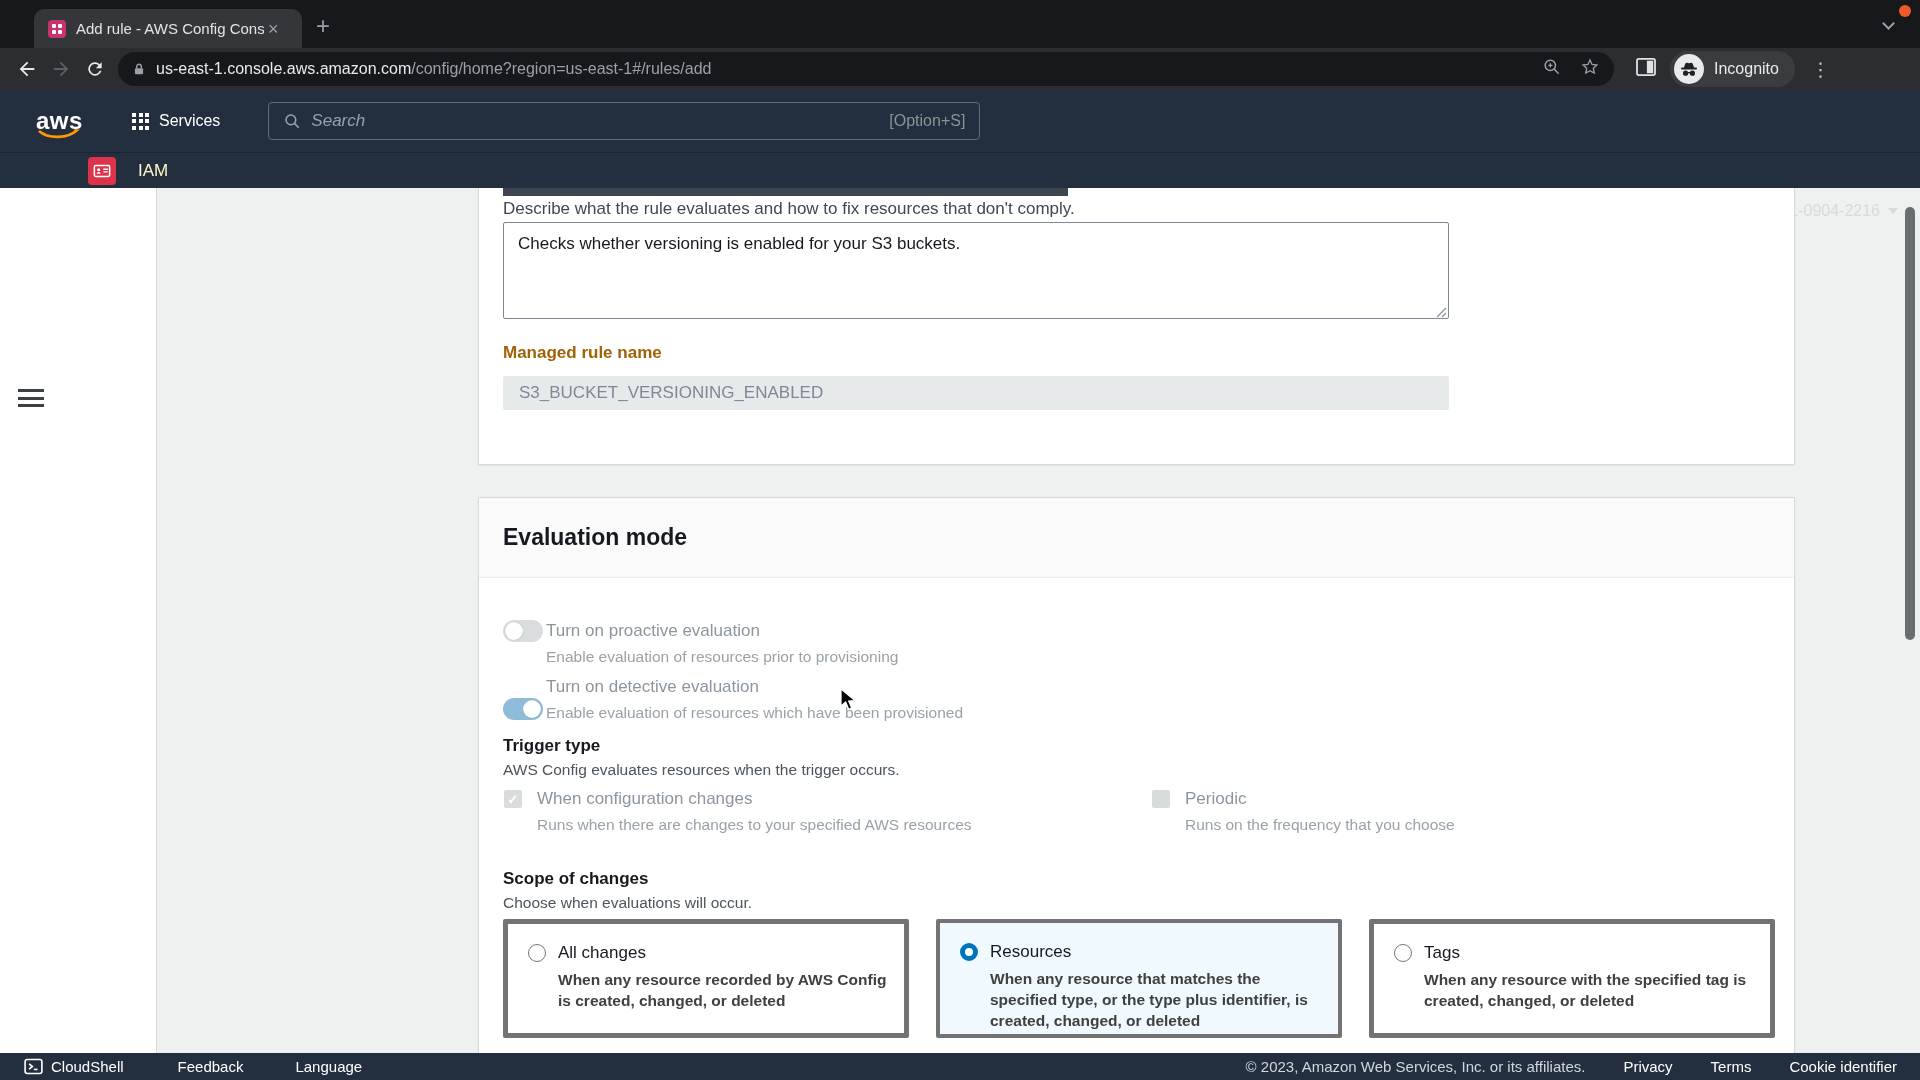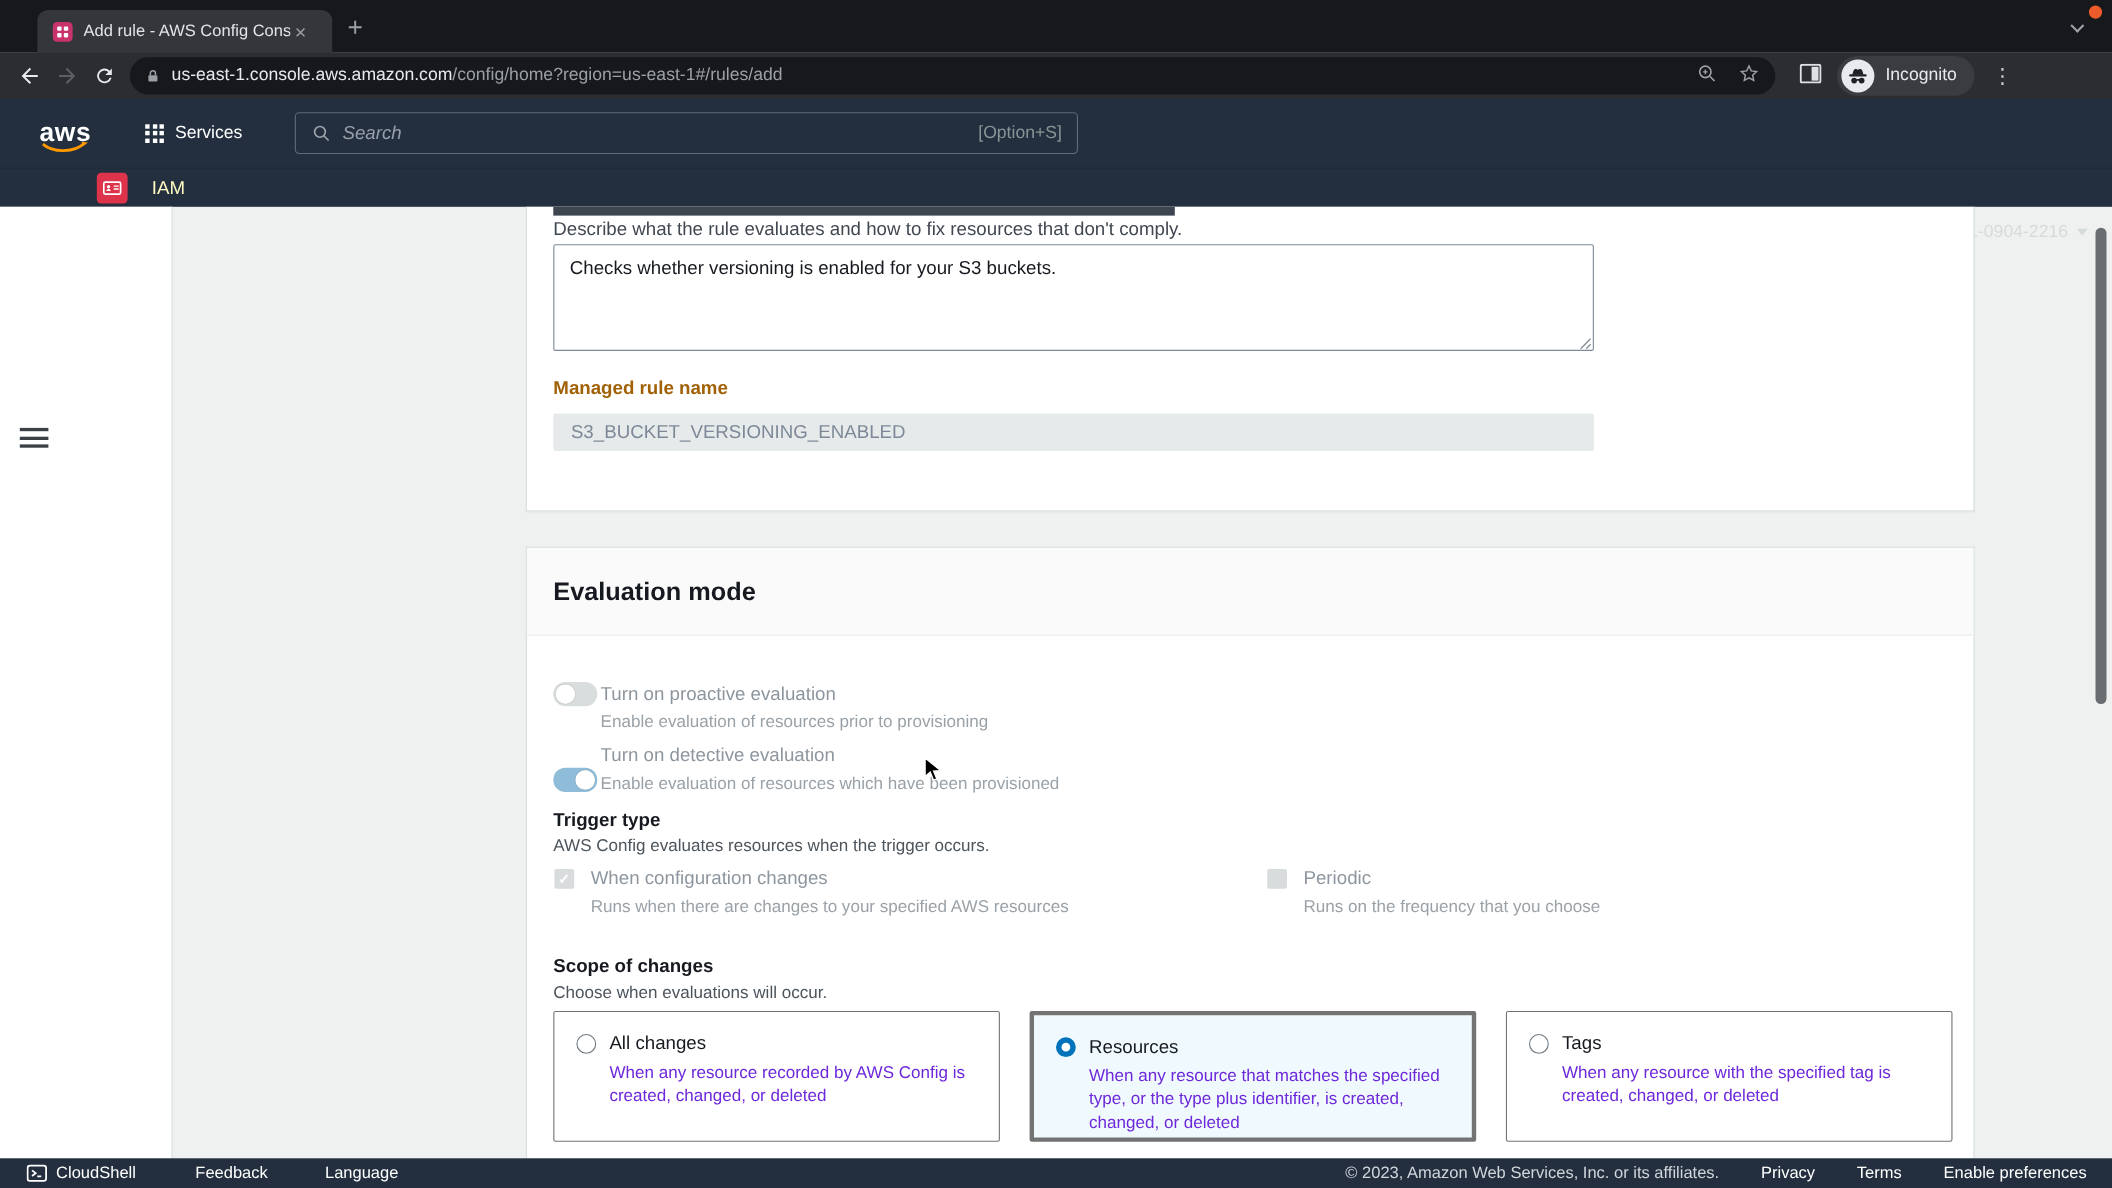--- a/index.html
+++ b/index.html
@@ -105,28 +105,28 @@
   .toggle.on{ background:#8ebcd9; } .toggle.on .knob{ right:2px; }
   .dis-label{ font-size:17px; color:#8d969e; }
   .dis-desc{ font-size:15.5px; color:#9aa2a8; }
   .sec-label{ font-size:17px; font-weight:600; color:#16191f; }
   .sec-desc{ font-size:15.5px; color:#4c545c; }
 
   .cb{ width:18px; height:18px; border-radius:2px; background:#d8dcdc; display:flex;
         align-items:center; justify-content:center; color:#fff; font-size:13px; font-weight:700; }
 
   .scope-card{ position:absolute; top:421px; width:406px; height:119px; background:#fff;
-        border:1px solid #737373; border-radius:2px; }
+        border:5px solid #737373; border-radius:2px; }
   .scope-card.selected{ background:#f0fafe; border:4px solid #737373; }
   .radio{ position:absolute; left:20px; top:20px; width:18px; height:18px; border-radius:50%;
         background:#fff; border:1.5px solid #6f7980; }
   .radio.selected{ border:5.5px solid #0073bb; }
   .scope-title{ position:absolute; left:50px; top:19px; font-size:17px; color:#16191f; }
   .scope-desc{ position:absolute; left:50px; top:45px; width:330px; font-size:15.5px;
-        color:#6d28d9; line-height:21px; }
+        color:#404040; line-height:21px;font-weight:bold; }
 
   
   #footer{ left:0; top:1053px; width:1920px; height:27px; background:#232f3e;
         display:flex; align-items:center; color:#fff; font-size:15px; }
   #footer .l{ display:flex; align-items:center; gap:0; }
   #footer .link{ color:#fff; }
   #cs-label{ margin-left:8px; }
   #footer-right{ position:absolute; right:23px; display:flex; align-items:center; gap:38px; }
   #copyright{ color:#d1d6db; }
 
@@ -369,21 +369,21 @@
           <path d="M13.5 15h5" stroke="#fff" stroke-width="2.2"></path>
         </svg>
       <span id="cs-label" class="link">CloudShell</span>
     </div>
     <span class="link" style="margin-left:54px">Feedback</span>
     <span class="link" style="margin-left:52px">Language</span>
     <div id="footer-right">
       <span id="copyright">© 2023, Amazon Web Services, Inc. or its affiliates.</span>
       <span class="link">Privacy</span>
       <span class="link">Terms</span>
-      <span class="link">Enable preferences</span>
+      <span class="link">Cookie identifier</span>
     </div>
   </div>
 
   <svg id="cursor" class="abs" width="20" height="24" viewBox="0 0 20 24">
     <path d="M3 1v17l4.7-4 3 7.3 3-1.2-3-7.1 6.3-.5z" fill="#000" stroke="#fff" stroke-width="1.2"></path>
   </svg>
 
 </div>
 
 </body></html>

